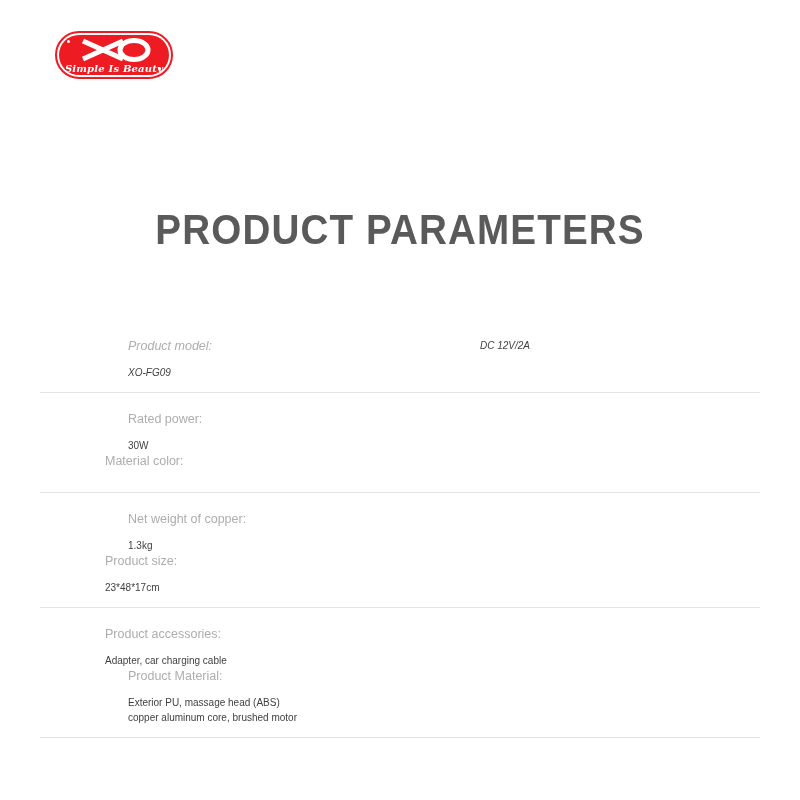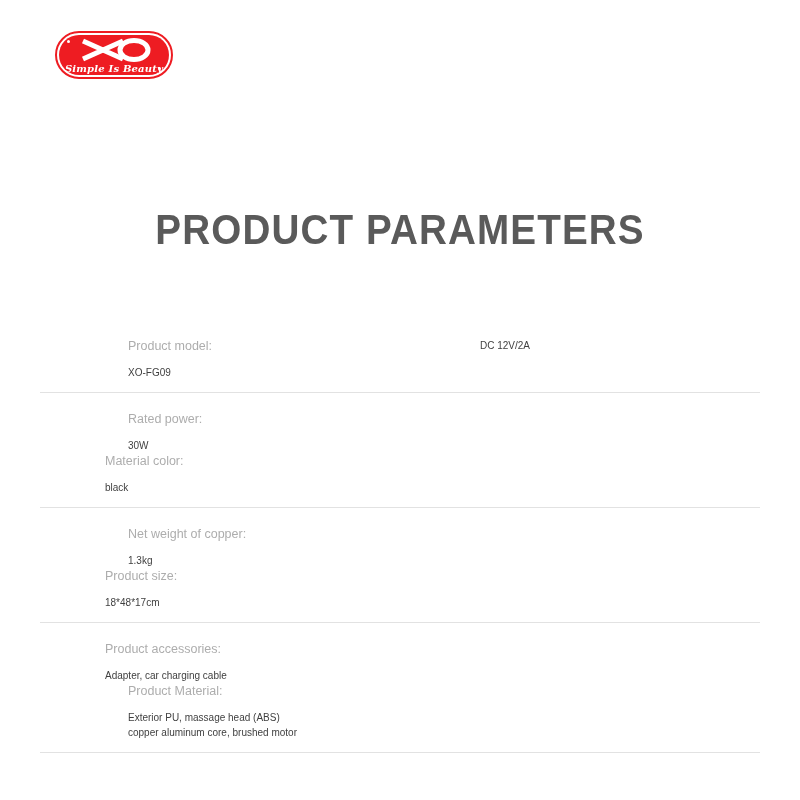--- a/index.html
+++ b/index.html
@@ -98,21 +98,21 @@
     left: 40px;
     top: 330px;
     width: 720px;
   }
   .spec-row {
     position: relative;
     display: flex;
     border-bottom: 1px solid #e2e2e2;
     padding-bottom: 12px;
   }
-  .spec-row:first-child { padding-bottom: 12px; }
+  .spec-row:first-child { padding-bottom: 12px; font-style: italic; }
   .spec-cell {
     box-sizing: border-box;
   }
   .spec-cell.left  { width: 375px; padding-left: 88px; }
   .spec-cell.right { width: 345px; padding-left: 65px; }
 
   .spec-label {
     color: #adadad;
     font-size: 12.5px;
     line-height: 16px;
@@ -162,32 +162,31 @@
     </div>
   </div>
 
   <div class="spec-row row-pad-n">
     <div class="spec-cell left">
       <div class="spec-label">Rated power:</div>
       <div class="spec-value">30W</div>
     </div>
     <div class="spec-cell right">
       <div class="spec-label">Material color:</div>
-      <div class="spec-value">black</div>
     </div>
   </div>
 
   <div class="spec-row row-pad-n">
     <div class="spec-cell left">
       <div class="spec-label">Net weight of copper:</div>
       <div class="spec-value">1.3kg</div>
     </div>
     <div class="spec-cell right">
       <div class="spec-label">Product size:</div>
-      <div class="spec-value">18*48*17cm</div>
+      <div class="spec-value">23*48*17cm</div>
     </div>
   </div>
 
   <div class="spec-row row-pad-n">
     <div class="spec-cell right">
       <div class="spec-label">Product accessories:</div>
       <div class="spec-value">Adapter, car charging cable</div>
     </div>
     <div class="spec-cell left">
       <div class="spec-label">Product Material:</div>

